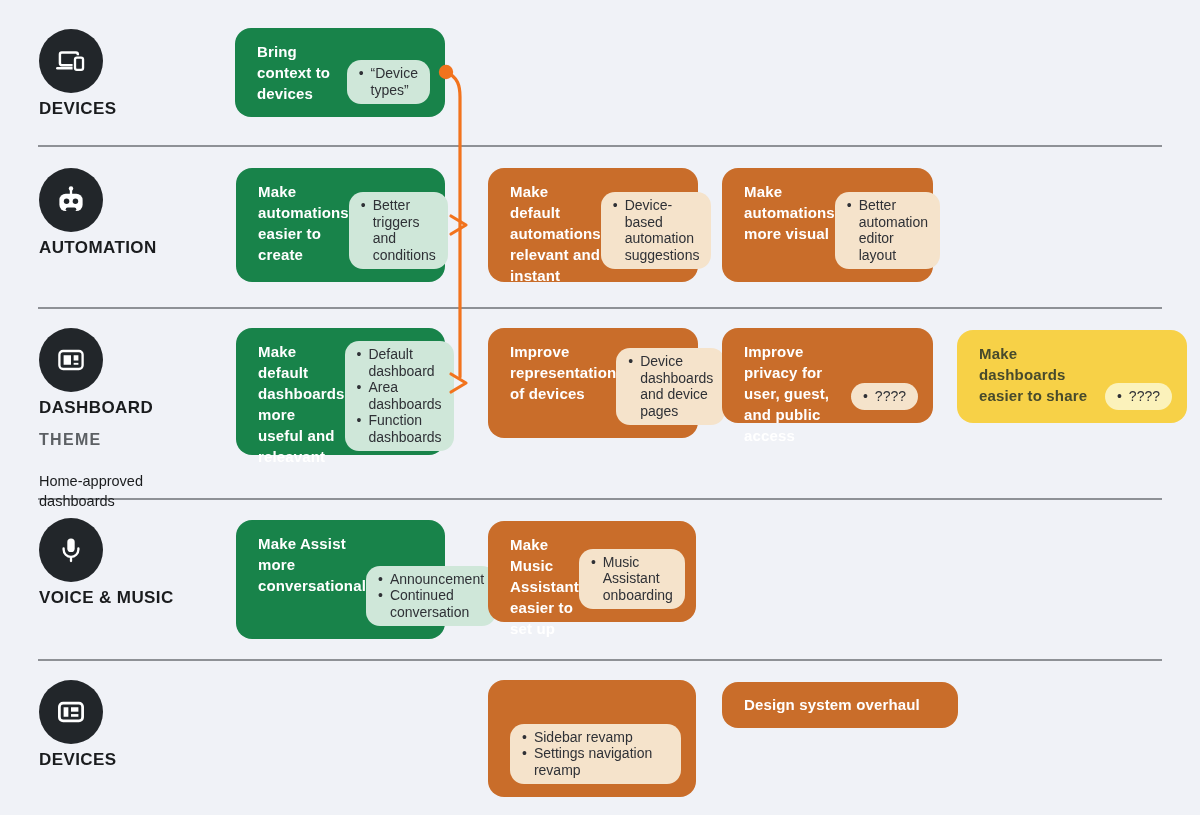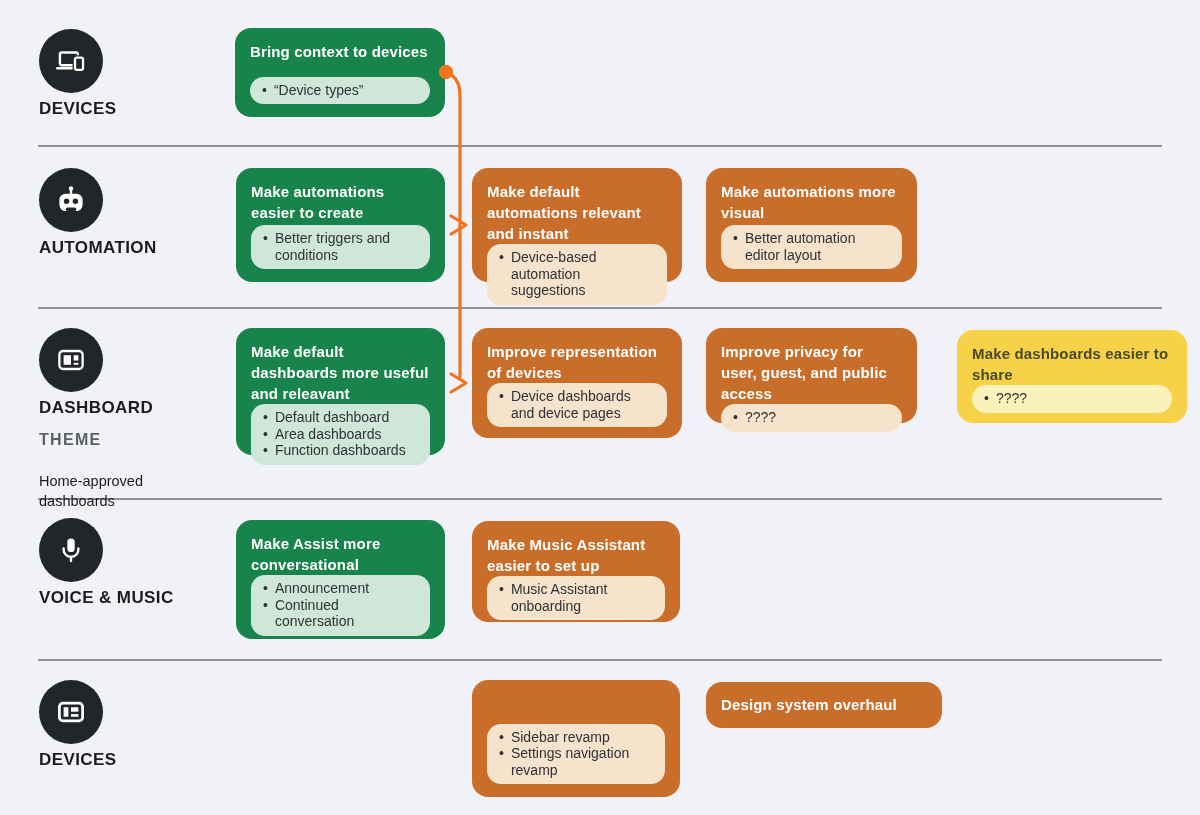--- a/index.html
+++ b/index.html
@@ -33,25 +33,25 @@
     margin-top:13px;font-size:16px;font-weight:600;letter-spacing:1.3px;
     color:var(--themeLabel,#5c6064);
   }
   .theme-name{
     margin-top:22px;width:150px;
     font-size:14.5px;line-height:20px;color:var(--label,#1a1c1e);
   }
   
   .card{
     position:absolute;box-sizing:border-box;border-radius:16px;
-    padding:13px 15px 13px 15px;
-    display:flex;flex-direction:column;
+    padding:13px 15px 13px 22px;
+    display:flex;flex-direction:row;
   }
   .card.green{background:var(--green,#18834a);}
-  .card.orange{background:var(--orange,#c96d2a);}
+  .card.orange{background:var(--orange,#c96d2a);margin-left:16px;}
   .card.yellow{background:var(--yellow,#f7d147);margin-left:19px;}
   .card-title{
     font-size:15px;font-weight:600;line-height:21px;letter-spacing:.15px;
     color:#ffffff;
   }
   .card.yellow .card-title{color:var(--yellowTitle,#474a2c);}
   .pill{
     margin:8px 0 0 0;margin-top:auto;padding:5px 12px 6px 12px;
     border-radius:14px;list-style:none;
   }

